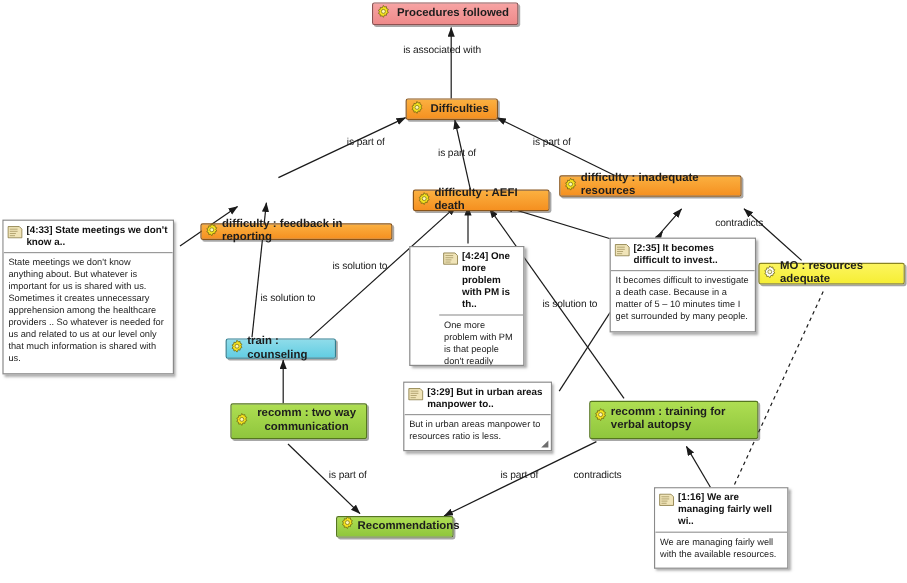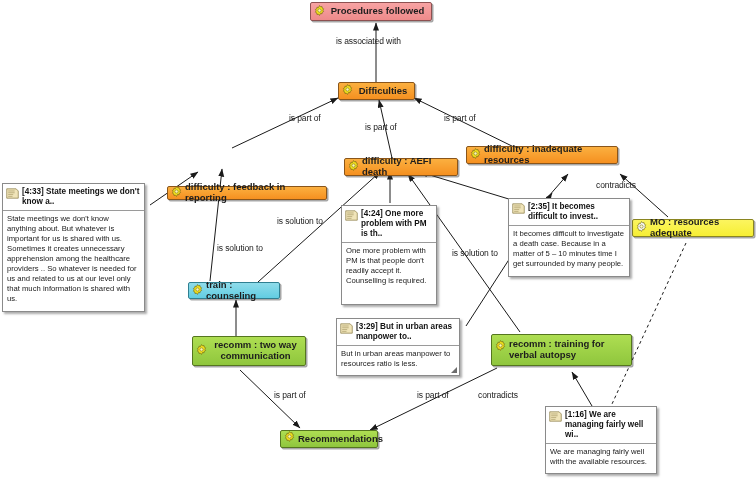--- a/index.html
+++ b/index.html
@@ -269,21 +269,21 @@
         <svg width="13" height="11" viewBox="0 0 18 15">
             <path d="M1 1h13l3 3v10H1z" fill="#f0e4b8" stroke="#8a7c46" stroke-width="1"></path>
             <path d="M3 4h9M3 6.5h9M3 9h7M3 11.5h6" stroke="#9a8b55" stroke-width="0.8"></path>
           </svg>
       </span>
       <span class="q-title">[4:33] State meetings we don't know a..</span>
     </div>
     <div class="q-body">State meetings we don't know anything about. But whatever is important for us is shared with us. Sometimes it creates unnecessary apprehension among the healthcare providers .. So whatever is needed for us and related to us at  our level only that much information is shared with us.</div>
   </div>
 
-  <div class="quote" style="left:341px; top:205px; width:96px; height:100px;">
+  <div class="quote" style="left:341px; top:205px; width:96px; height:100px;padding-left:24px;">
     <div class="q-head">
       <span class="doc-icon">
         <svg width="13" height="11" viewBox="0 0 18 15">
             <path d="M1 1h13l3 3v10H1z" fill="#f0e4b8" stroke="#8a7c46" stroke-width="1"></path>
             <path d="M3 4h9M3 6.5h9M3 9h7M3 11.5h6" stroke="#9a8b55" stroke-width="0.8"></path>
           </svg>
       </span>
       <span class="q-title">[4:24] One more problem with PM is th..</span>
     </div>
     <div class="q-body">One more problem with PM is that people don't readily accept it. Counselling is required.</div>

